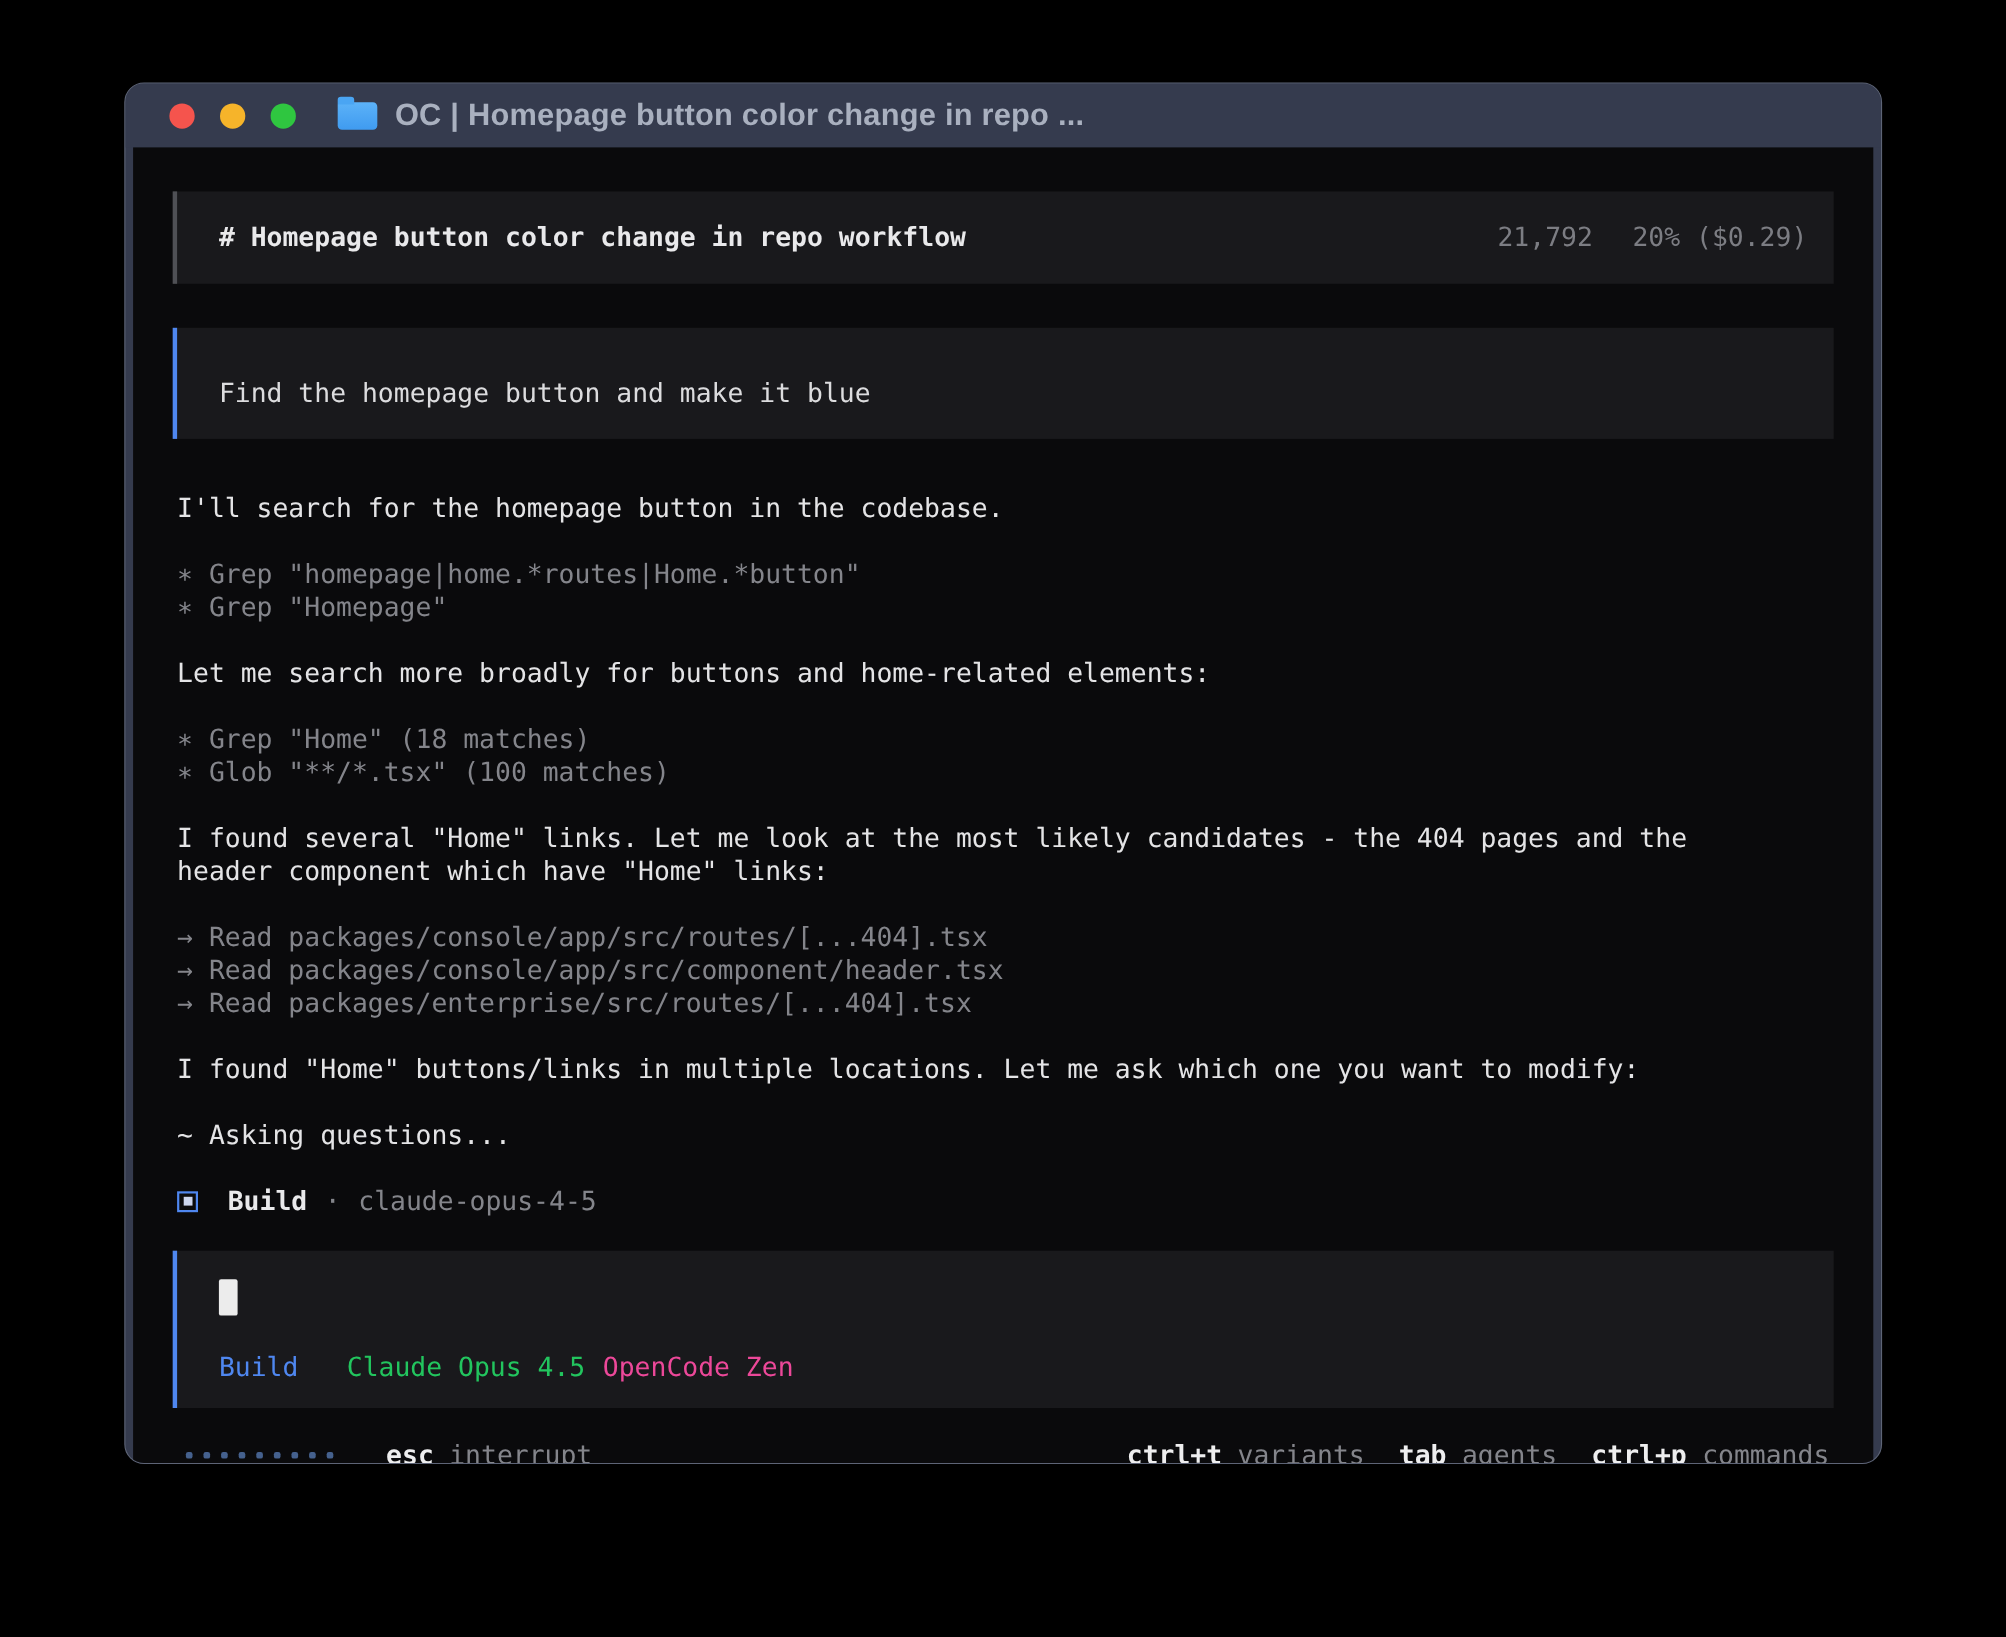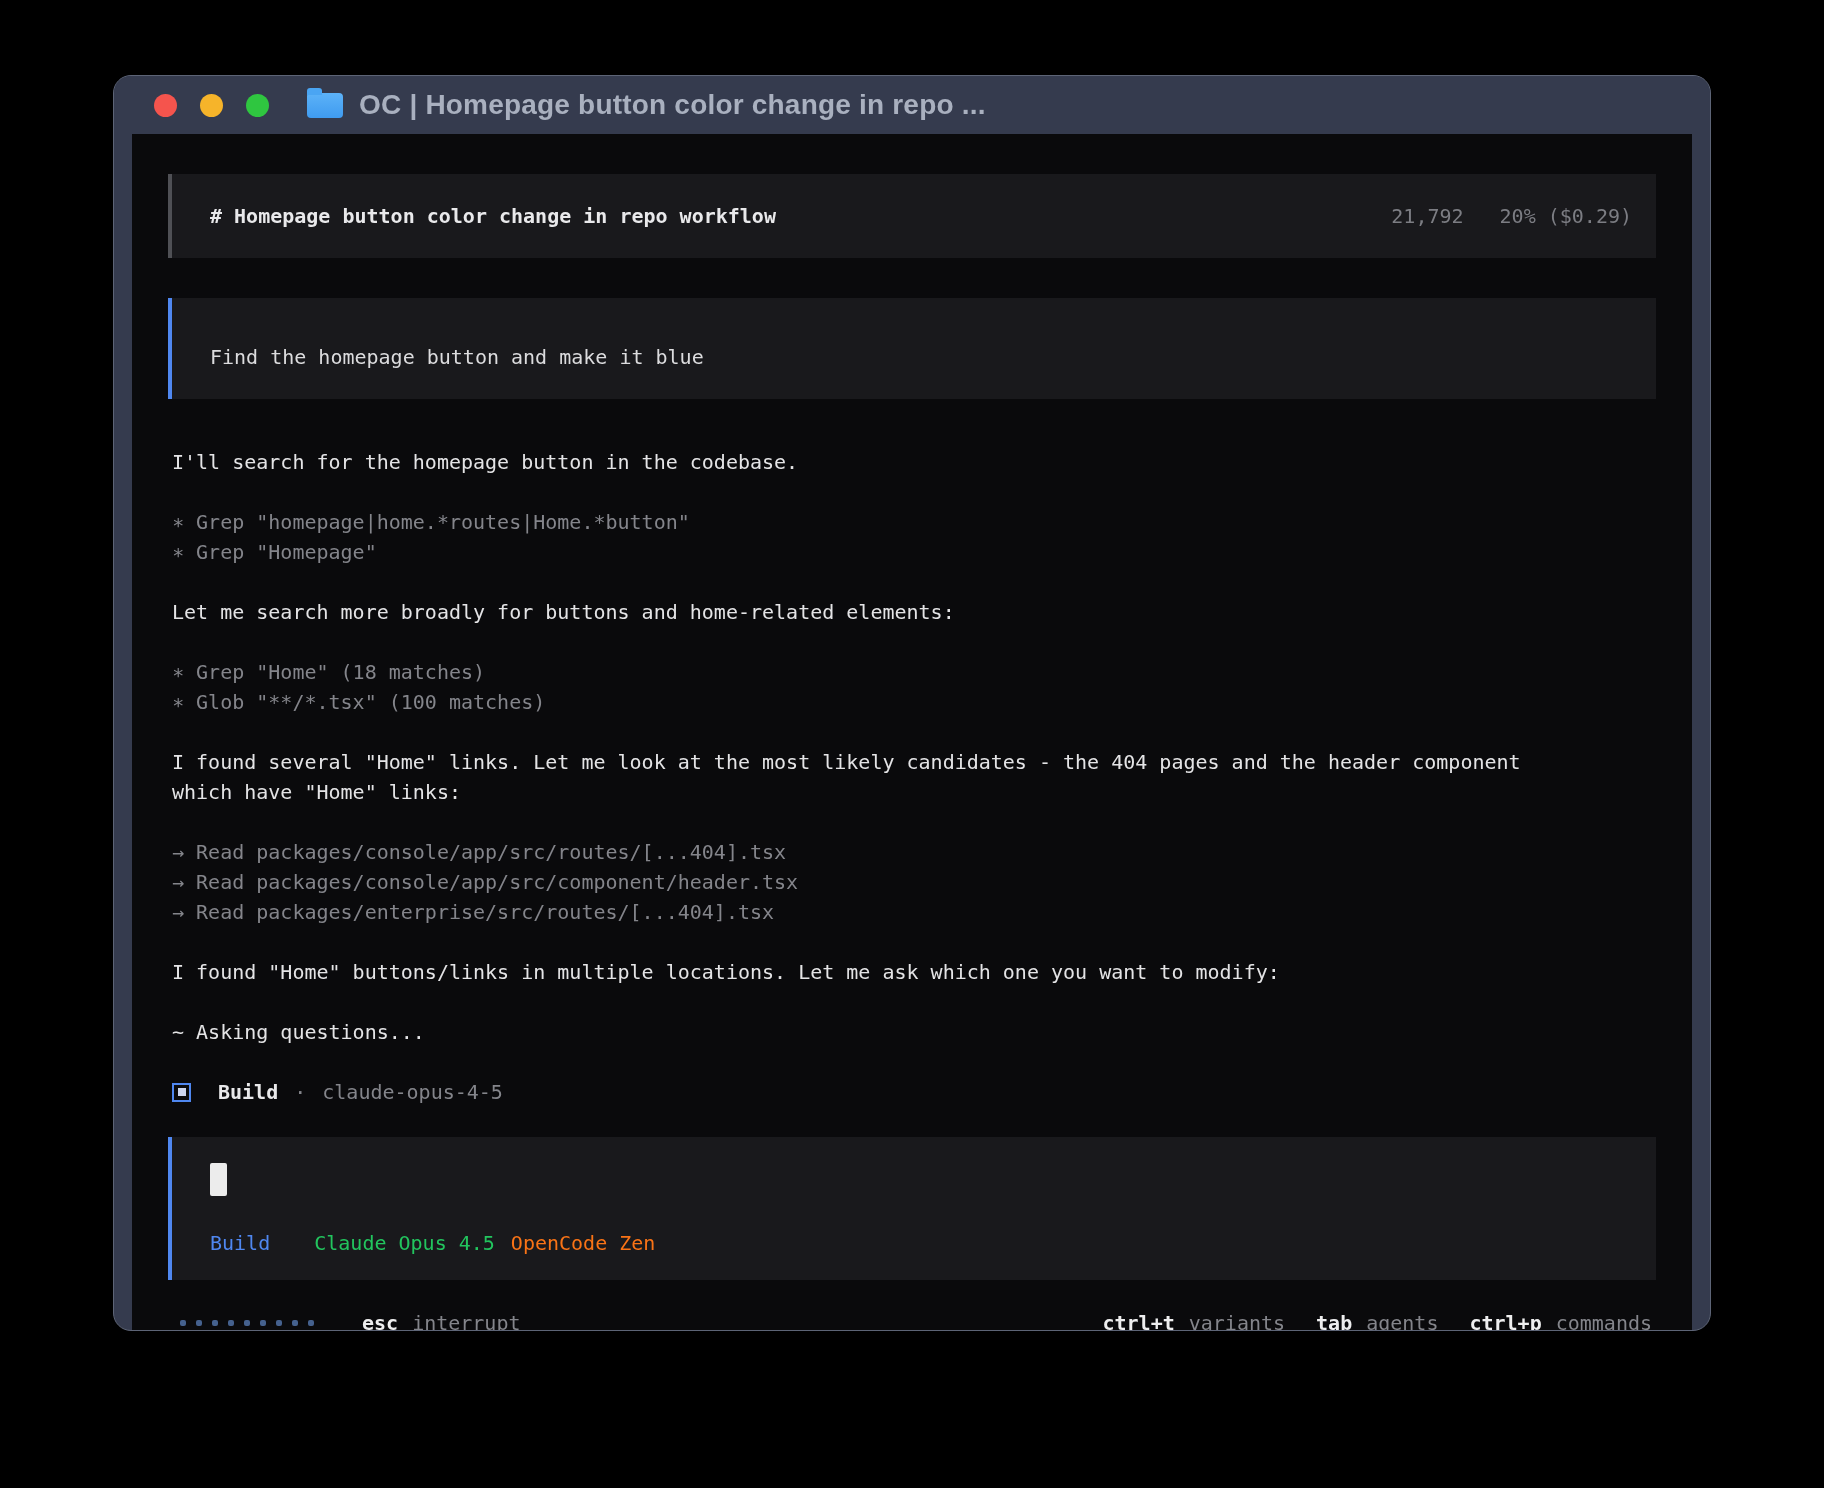--- a/index.html
+++ b/index.html
@@ -42,25 +42,25 @@
   .title-text {
     margin-left: 16px;
     font-family: "Liberation Sans", "DejaVu Sans", sans-serif;
     font-weight: bold; font-size: 28px; color: #a9b0bf;
     letter-spacing: 0.2px;
   }
 
   
   .content {
     flex: 1 1 auto;
-    margin: 0 18px;
+    margin: 0 7px;
     background: #0a0a0c;
     display: flex; flex-direction: column;
     padding: 40px 36px 14px 36px;
-    font-size: 20px; line-height: 30px;
+    font-size: 24px; line-height: 30px;
     color: #e4e4e6;
   }
 
   .box { background: #19191c; }
   .session-header {
     border-left: 4px solid #4f5055;
     padding: 27px 24px 27px 38px;
     display: flex; align-items: center; justify-content: space-between;
     margin-bottom: 40px;
   }
@@ -97,21 +97,21 @@
     padding: 26px 24px 22px 38px;
   }
   .cursor {
     width: 17px; height: 33px;
     background: #ececec; border-radius: 2px;
     margin-bottom: 32px;
   }
   .input-meta { display: flex; align-items: baseline; }
   .meta-agent { color: #4f87f0; margin-right: 44px; }
   .meta-model { color: #22c55e; font-weight: 500; margin-right: 16px; }
-  .meta-provider { color: #f97316; }
+  .meta-provider { color: #ec4899; }
 
   
   .statusbar {
     flex: 0 0 auto;
     display: flex; align-items: center; justify-content: space-between;
     padding: 28px 4px 10px 12px;
   }
   .sb-left { display: flex; align-items: center; }
   .spinner { display: flex; gap: 10px; margin-right: 48px; }
   .dot { width: 6px; height: 6px; border-radius: 2px; background: #45618e; }

